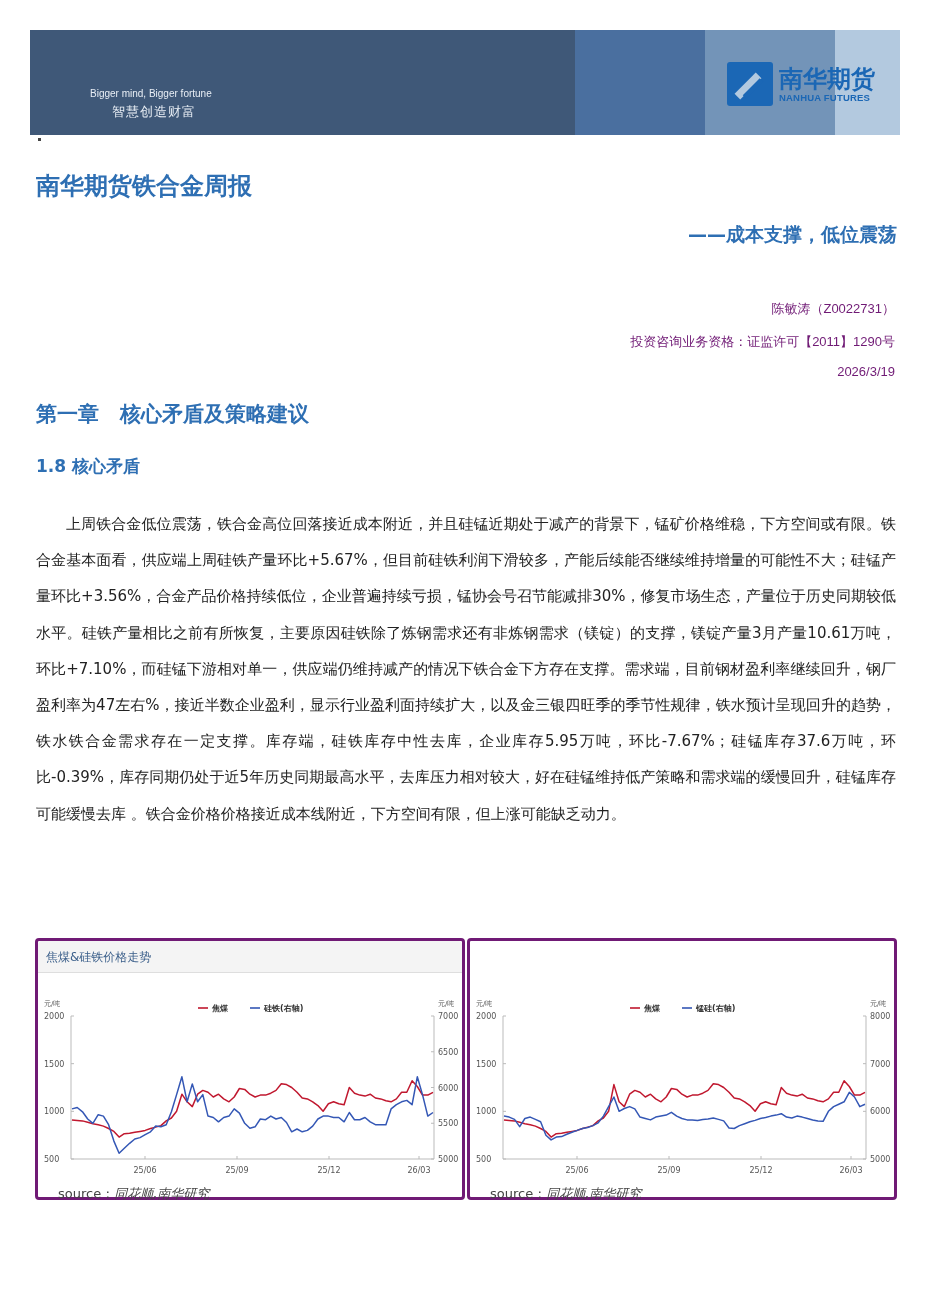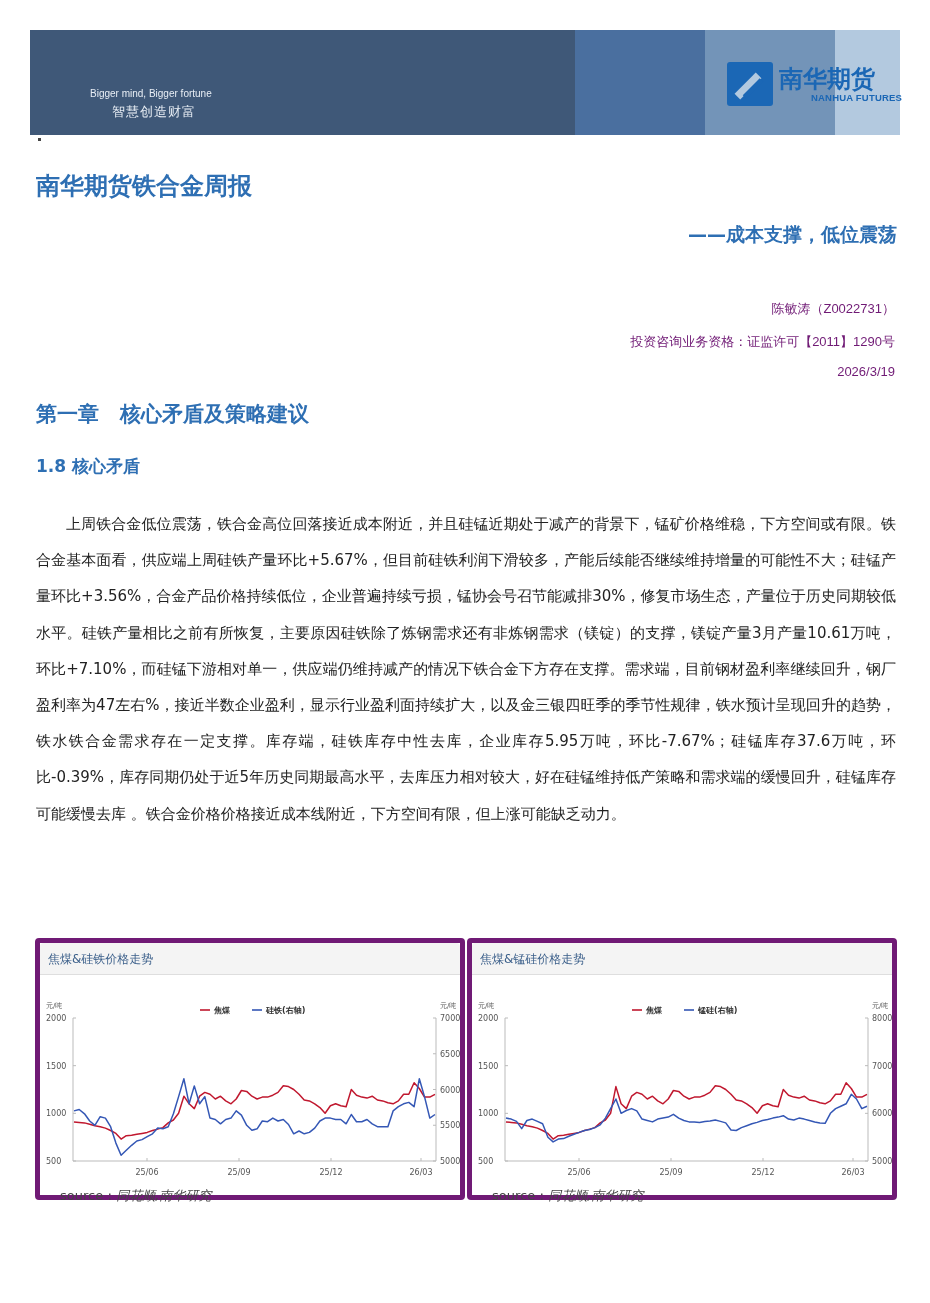--- a/index.html
+++ b/index.html
@@ -12,31 +12,31 @@
   .banner .b3 { width: 130px; height: 100%; background: #7394b8; position: relative; }
   .banner .b4 { width: 65px; height: 100%; background: #b3c9df; }
   .slogan-en { position: absolute; left: 60px; top: 58px; color: #e8eef5; font-size: 10px; font-family: "Liberation Sans", sans-serif; }
   .slogan-cn { position: absolute; left: 82px; top: 73px; color: #e8eef5; font-size: 13px; letter-spacing: 1px; }
   .logo { position: absolute; left: 727px; top: 62px; display: flex; align-items: center; }
   .logo-mark { width: 46px; height: 44px; background: #1b67b5; border-radius: 3px; position: relative; overflow: hidden; }
   .logo-mark .s1 { position: absolute; left: 6px; top: 20px; width: 30px; height: 8px; background: #b3c9df; transform: rotate(-45deg); }
   .logo-mark .s2 { position: absolute; left: 14px; top: 24px; width: 24px; height: 5px; background: #1b67b5; transform: rotate(-45deg); }
   .logo-text { margin-left: 6px; }
   .logo-cn { color: #1b67b5; font-size: 24px; font-weight: bold; line-height: 26px; letter-spacing: 0px; }
-  .logo-en { color: #1b67b5; font-size: 9.5px; font-weight: bold; font-family: "Liberation Sans", sans-serif; letter-spacing: 0.2px; margin-left: 32px; }
+  .logo-en { color: #1b67b5; font-size: 9.5px; font-weight: bold; font-family: "Liberation Sans", sans-serif; letter-spacing: 0.2px; }
   .dot { position: absolute; left: 38px; top: 138px; width: 3px; height: 3px; background: #444; }
 
   .title { position: absolute; left: 36px; top: 170px; font-size: 24px; font-weight: bold; color: #2e6fb3; }
   .subtitle { position: absolute; right: 33px; top: 222px; font-size: 19px; font-weight: bold; color: #2e6fb3; }
   .meta { position: absolute; right: 35px; font-size: 13px; color: #701a75; font-family: "Liberation Sans", sans-serif; }
   .chapter { position: absolute; left: 36px; top: 400px; font-size: 21px; font-weight: bold; color: #2e6fb3; }
   .section { position: absolute; left: 36px; top: 455px; font-size: 17px; font-weight: bold; color: #2e6fb3; }
   .body-text { position: absolute; left: 36px; top: 506px; width: 860px; font-size: 15px; line-height: 36.2px; color: #222; text-indent: 30px; text-align: justify; }
 
-  .chart-box { position: absolute; top: 938px; width: 430px; height: 262px; border: 5px solid #701a75; border-radius: 4px; background: #fff; }
+  .chart-box { position: absolute; top: 938px; width: 430px; height: 262px; border: 3px solid #701a75; border-radius: 4px; background: #fff; }
   .chart-box .head { height: 32px; background: #f4f4f4; border-bottom: 1px solid #dedede; padding-left: 8px; line-height: 32px; font-size: 12px; color: #3b5f8a; border-radius: 4px 4px 0 0; }
   .chart-box svg { position: absolute; left: 0; top: 0; }
   .chart-box .source { position: absolute; left: 20px; top: 244px; font-size: 13px; color: #444; }
   .chart-box .source i { font-style: italic; }
 </style>
 </head>
 <body>
 
 <div class="banner">
   <div class="b1">
@@ -106,21 +106,20 @@
       <line x1="160" y1="67" x2="170" y2="67" stroke="#c0182f" stroke-width="1.6"></line>
       <text x="174" y="70" font-size="8" font-weight="bold" fill="#333" font-family="&quot;DejaVu Sans&quot;, sans-serif">焦煤</text>
       <line x1="212" y1="67" x2="222" y2="67" stroke="#3457b5" stroke-width="1.6"></line>
       <text x="226" y="70" font-size="8" font-weight="bold" fill="#333" font-family="&quot;DejaVu Sans&quot;, sans-serif">硅铁(右轴)</text>
       <polyline points="34.0,178.9 39.2,179.4 44.5,179.9 49.7,181.3 54.9,182.7 60.2,183.7 65.4,185.1 70.6,187.5 75.9,190.4 81.1,196.1 86.3,192.7 91.6,192.3 96.8,191.3 102.0,190.4 107.2,189.4 112.5,187.5 117.7,186.1 122.9,184.6 128.2,179.9 133.4,177.0 138.6,170.3 143.9,153.2 149.1,160.8 154.3,165.6 159.6,153.2 164.8,149.4 170.0,151.3 175.3,156.0 180.5,153.2 185.7,157.9 191.0,160.8 196.2,156.0 201.4,147.5 206.7,148.4 211.9,153.2 217.1,156.0 222.3,154.1 227.6,154.1 232.8,152.2 238.0,149.4 243.3,142.7 248.5,143.6 253.7,146.5 259.0,151.3 264.2,157.0 269.4,157.9 274.7,160.8 279.9,164.6 285.1,170.3 290.4,162.7 295.6,160.8 300.8,162.7 306.1,163.7 311.3,146.5 316.5,152.2 321.8,154.1 327.0,155.1 332.2,153.2 337.4,157.0 342.7,157.9 347.9,159.8 353.1,160.8 358.4,157.9 363.6,151.3 368.8,151.3 374.1,139.8 379.3,145.5 384.5,154.1 389.8,154.1 395.0,151.3" fill="none" stroke="#c0182f" stroke-width="1.5" stroke-linejoin="round"></polyline>
       <polyline points="34.0,167.9 39.2,166.5 44.5,170.8 49.7,178.0 54.9,182.3 60.2,173.7 65.4,175.1 70.6,183.7 75.9,200.1 81.1,212.3 86.3,207.3 91.6,202.3 96.8,198.0 102.0,196.6 107.2,193.7 112.5,190.8 117.7,185.1 122.9,185.8 128.2,183.7 133.4,170.8 138.6,153.6 143.9,135.8 149.1,160.8 154.3,142.9 159.6,160.8 164.8,153.6 170.0,175.1 175.3,176.5 180.5,180.8 185.7,176.5 191.0,175.1 196.2,167.9 201.4,172.2 206.7,182.3 211.9,187.3 217.1,185.8 222.3,178.0 227.6,178.7 232.8,175.1 238.0,178.0 243.3,176.5 248.5,181.5 253.7,190.8 259.0,188.0 264.2,190.8 269.4,189.4 274.7,185.1 279.9,178.0 285.1,175.1 290.4,175.1 295.6,176.5 300.8,176.5 306.1,180.8 311.3,171.5 316.5,178.7 321.8,178.7 327.0,176.5 332.2,180.8 337.4,183.7 342.7,183.7 347.9,183.7 353.1,167.9 358.4,163.7 363.6,160.8 368.8,159.4 374.1,163.7 379.3,135.8 384.5,153.6 389.8,175.1 395.0,171.5" fill="none" stroke="#3457b5" stroke-width="1.5" stroke-linejoin="round"></polyline>
     </svg>
   <div class="source"><span>source：</span><i>同花顺,南华研究</i></div>
 </div>
 <div class="chart-box" style="left:467px">
-  <div class="head">焦煤&amp;锰硅价格走势</div>
   <svg width="430" height="262">
       <line x1="33" y1="75" x2="33" y2="218" stroke="#bbb" stroke-width="1"></line>
       <line x1="396" y1="75" x2="396" y2="218" stroke="#bbb" stroke-width="1"></line>
       <line x1="33" y1="218" x2="396" y2="218" stroke="#bbb" stroke-width="1"></line>
       <text x="6" y="65" font-size="7" fill="#555" font-family="&quot;DejaVu Sans&quot;, sans-serif">元/吨</text>
       <text x="400" y="65" font-size="7" fill="#555" font-family="&quot;DejaVu Sans&quot;, sans-serif">元/吨</text>
       <line x1="33" y1="218" x2="36" y2="218" stroke="#bbb"></line>
       <text x="6" y="221" font-size="8" fill="#555" font-family="&quot;DejaVu Sans&quot;, sans-serif">500</text>
       <line x1="33" y1="170.33333333333334" x2="36" y2="170.33333333333334" stroke="#bbb"></line>
       <text x="6" y="173.33333333333334" font-size="8" fill="#555" font-family="&quot;DejaVu Sans&quot;, sans-serif">1000</text>

